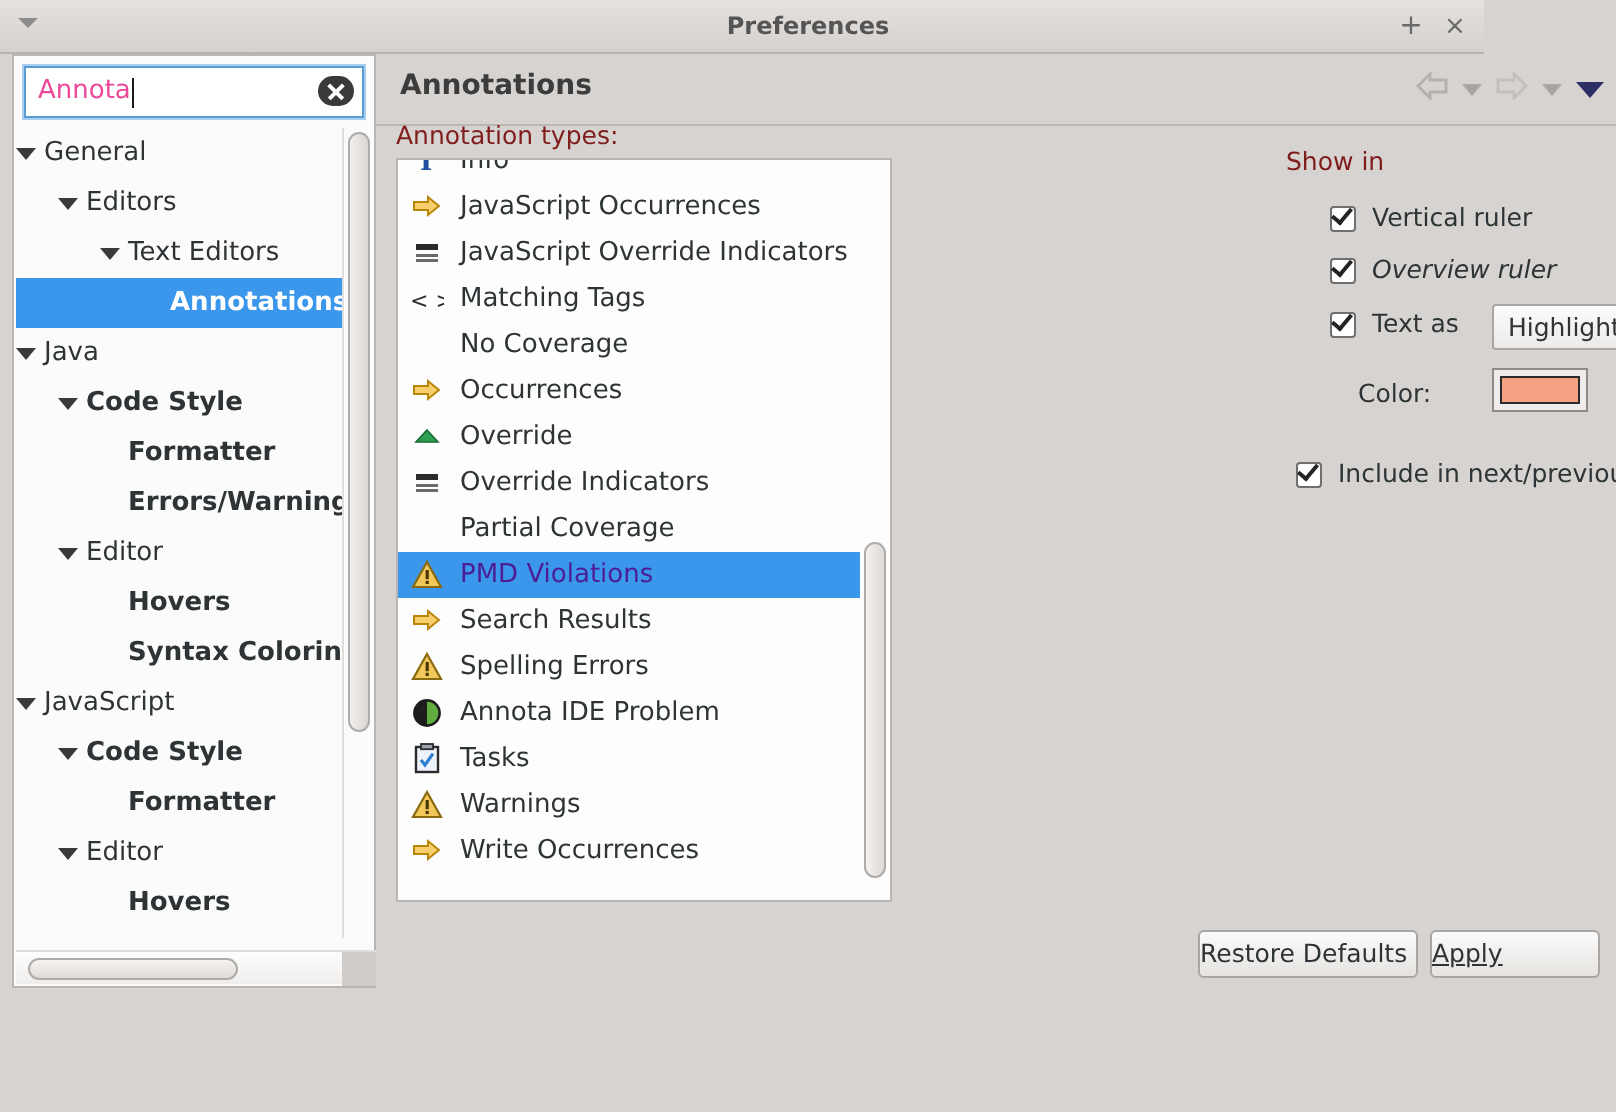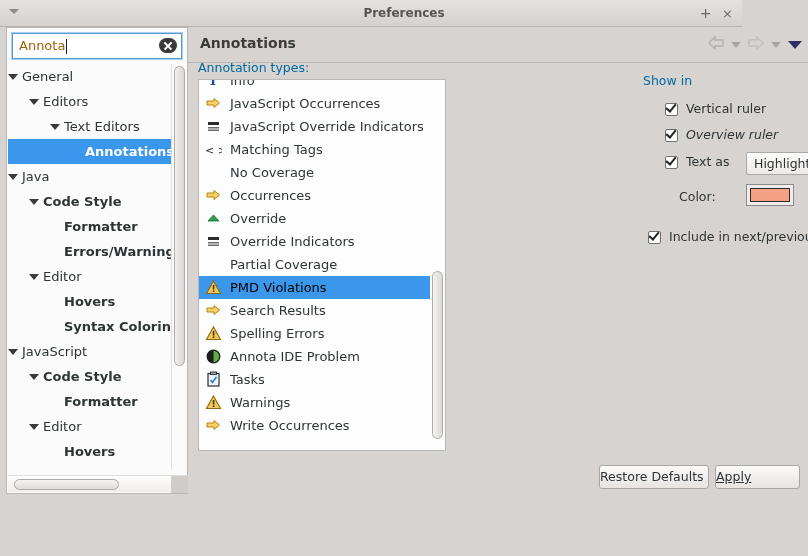--- a/index.html
+++ b/index.html
@@ -48,21 +48,21 @@
     background:#fbfbfb; border:1px solid #b9b6b3;
   }
   .search-wrap {
     position:absolute; left:5px; top:5px; width:170px; height:26px;
     background:#ffffff;
     border:1px solid #5b9bd5;
     box-shadow: 0 0 0 1px #a7cdf0;
   }
   .search-input-text {
     position:absolute; left:6px; top:0; height:24px; line-height:24px;
-    font-size:13px; color:#a16207;
+    font-size:13px; color:#ec4899;
   }
   .caret {
     position:absolute; top:5px; width:1px; height:15px; background:#1a1a1a;
   }
   .clear-btn {
     position:absolute; right:4px; top:4px; width:18px; height:15px;
     border-radius:8px; background:#3a3a3a;
     cursor:pointer;
   }
   .clear-btn .x1, .clear-btn .x2 {
@@ -129,32 +129,32 @@
     width:0;height:0;margin-top:6px;
     border-left:5px solid transparent;border-right:5px solid transparent;
     border-top:6px solid #a8a5a2;
   }
   .caret-dk {
     width:0;height:0;margin-top:5px;
     border-left:7px solid transparent;border-right:7px solid transparent;
     border-top:8px solid #2e2e66;
   }
 
-  .section-label { position:absolute; font-size:12.5px; color:#0369a1; }
+  .section-label { position:absolute; font-size:12.5px; color:#7f1d1d; }
 
   
   .anno-list {
     position:absolute; left:10px; top:52px; width:248px; height:372px;
     background:#fdfdfd; border:1px solid #b9b6b3; overflow:hidden;
   }
   .arow {
     position:relative; height:23px; line-height:23px;
     font-size:13px; white-space:nowrap; cursor:pointer; padding-left:31px;
   }
-  .arow.sel { background:#3b97eb; color:#000000; }
+  .arow.sel { background:#3b97eb; color:#4c1d95; }
   .arow .ico {
     position:absolute; left:6px; top:3px; width:17px; height:17px;
   }
   .v-scroll-list {
     position:absolute; right:1px; top:1px; width:14px; height:370px; background:#fdfdfd;
   }
   .v-scroll-list .thumb {
     position:absolute; left:2px; top:190px; width:11px; height:168px;
     background:linear-gradient(to right,#f4f2f0,#dcd9d6);
     border:1px solid #aeabA8; border-radius:6px;

